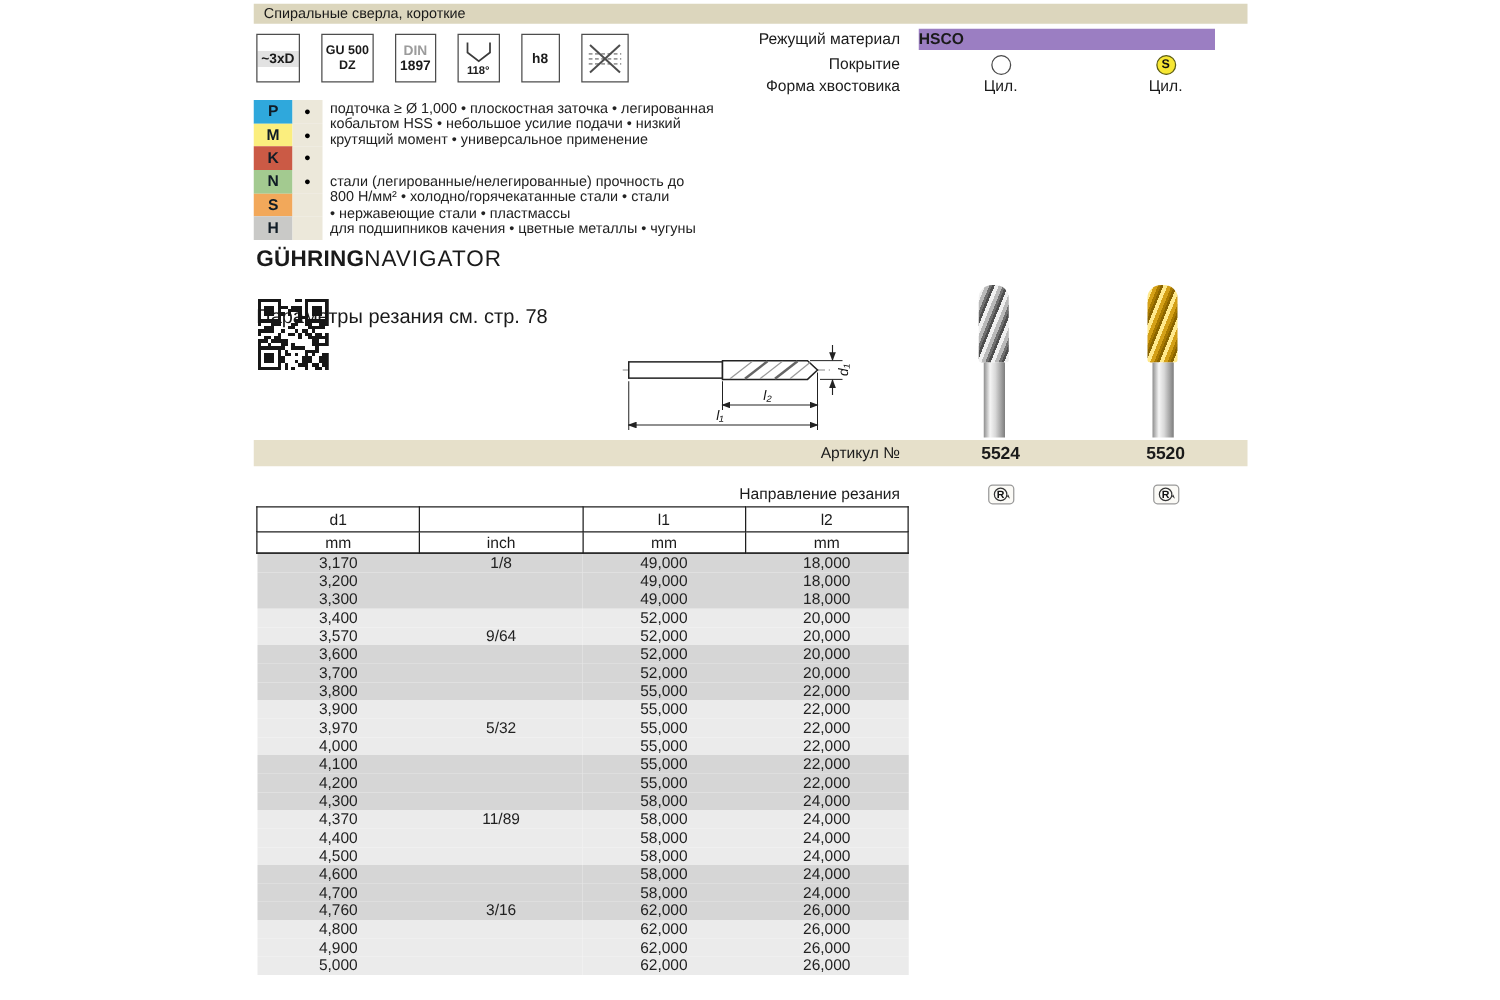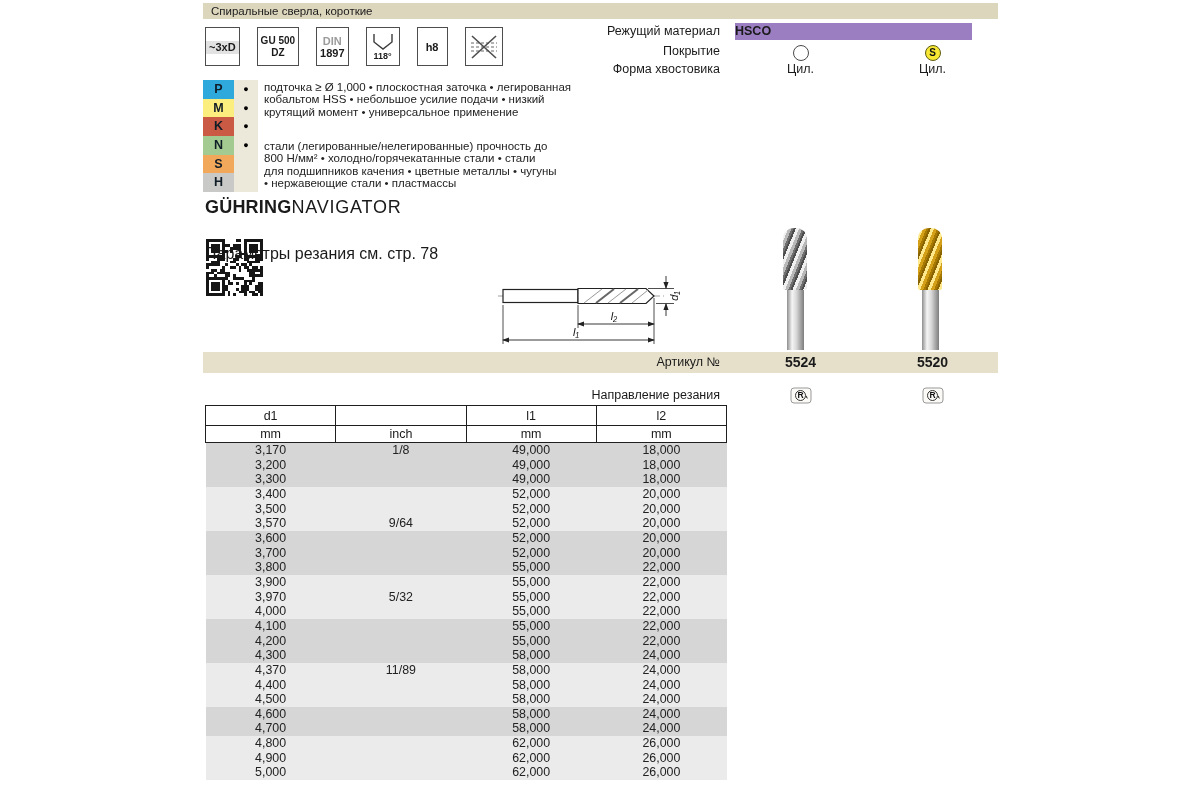--- a/index.html
+++ b/index.html
@@ -161,22 +161,22 @@
       </div>
     </div>
   <div class="app-text t1">
       <div>подточка ≥ Ø 1,000 • плоскостная заточка • легированная</div>
       <div>кобальтом HSS • небольшое усилие подачи • низкий</div>
       <div>крутящий момент • универсальное применение</div>
     </div>
   <div class="app-text t2">
       <div>стали (легированные/нелегированные) прочность до</div>
       <div>800 Н/мм² • холодно/горячекатанные стали • стали</div>
+      <div>• нержавеющие стали • пластмассы</div>
       <div>для подшипников качения • цветные металлы • чугуны</div>
-      <div>• нержавеющие стали • пластмассы</div>
     </div>
 
   <div class="brand">
     <span class="b">GÜHRING</span><span class="r">NAVIGATOR</span>
   </div>
   <div class="brand-note">Параметры резания см. стр. 78</div>
   <div class="qr">
     <svg id="qr-svg" width="57" height="57" viewBox="0 0 21 21" shape-rendering="crispEdges">
         <rect x="0" y="0" width="1" height="1" fill="#161616"></rect>
         <rect x="1" y="0" width="1" height="1" fill="#161616"></rect>
@@ -518,26 +518,20 @@
           <td>49,000</td>
           <td>18,000</td>
         </tr>
         <tr class="light">
           <td>3,400</td>
           <td></td>
           <td>52,000</td>
           <td>20,000</td>
         </tr>
         <tr class="light">
-          <td>3,500</td>
-          <td></td>
-          <td>52,000</td>
-          <td>20,000</td>
-        </tr>
-        <tr class="light">
           <td>3,570</td>
           <td>9/64</td>
           <td>52,000</td>
           <td>20,000</td>
         </tr>
         <tr class="shaded">
           <td>3,600</td>
           <td></td>
           <td>52,000</td>
           <td>20,000</td>
@@ -613,34 +607,40 @@
           <td></td>
           <td>58,000</td>
           <td>24,000</td>
         </tr>
         <tr class="shaded">
           <td>4,700</td>
           <td></td>
           <td>58,000</td>
           <td>24,000</td>
         </tr>
-        <tr class="light">
-          <td>4,800</td>
-          <td></td>
+        <tr class="shaded">
+          <td>4,760</td>
+          <td>3/16</td>
           <td>62,000</td>
           <td>26,000</td>
         </tr>
         <tr class="light">
-          <td>4,900</td>
+          <td>4,800</td>
           <td></td>
           <td>62,000</td>
           <td>26,000</td>
         </tr>
         <tr class="light">
-          <td>5,000</td>
+          <td>4,900</td>
           <td></td>
           <td>62,000</td>
           <td>26,000</td>
         </tr>
+        <tr class="light">
+          <td>5,000</td>
+          <td></td>
+          <td>62,000</td>
+          <td>26,000</td>
+        </tr>
       </tbody>
   </table>
 
 </div>
 
 </body></html>

